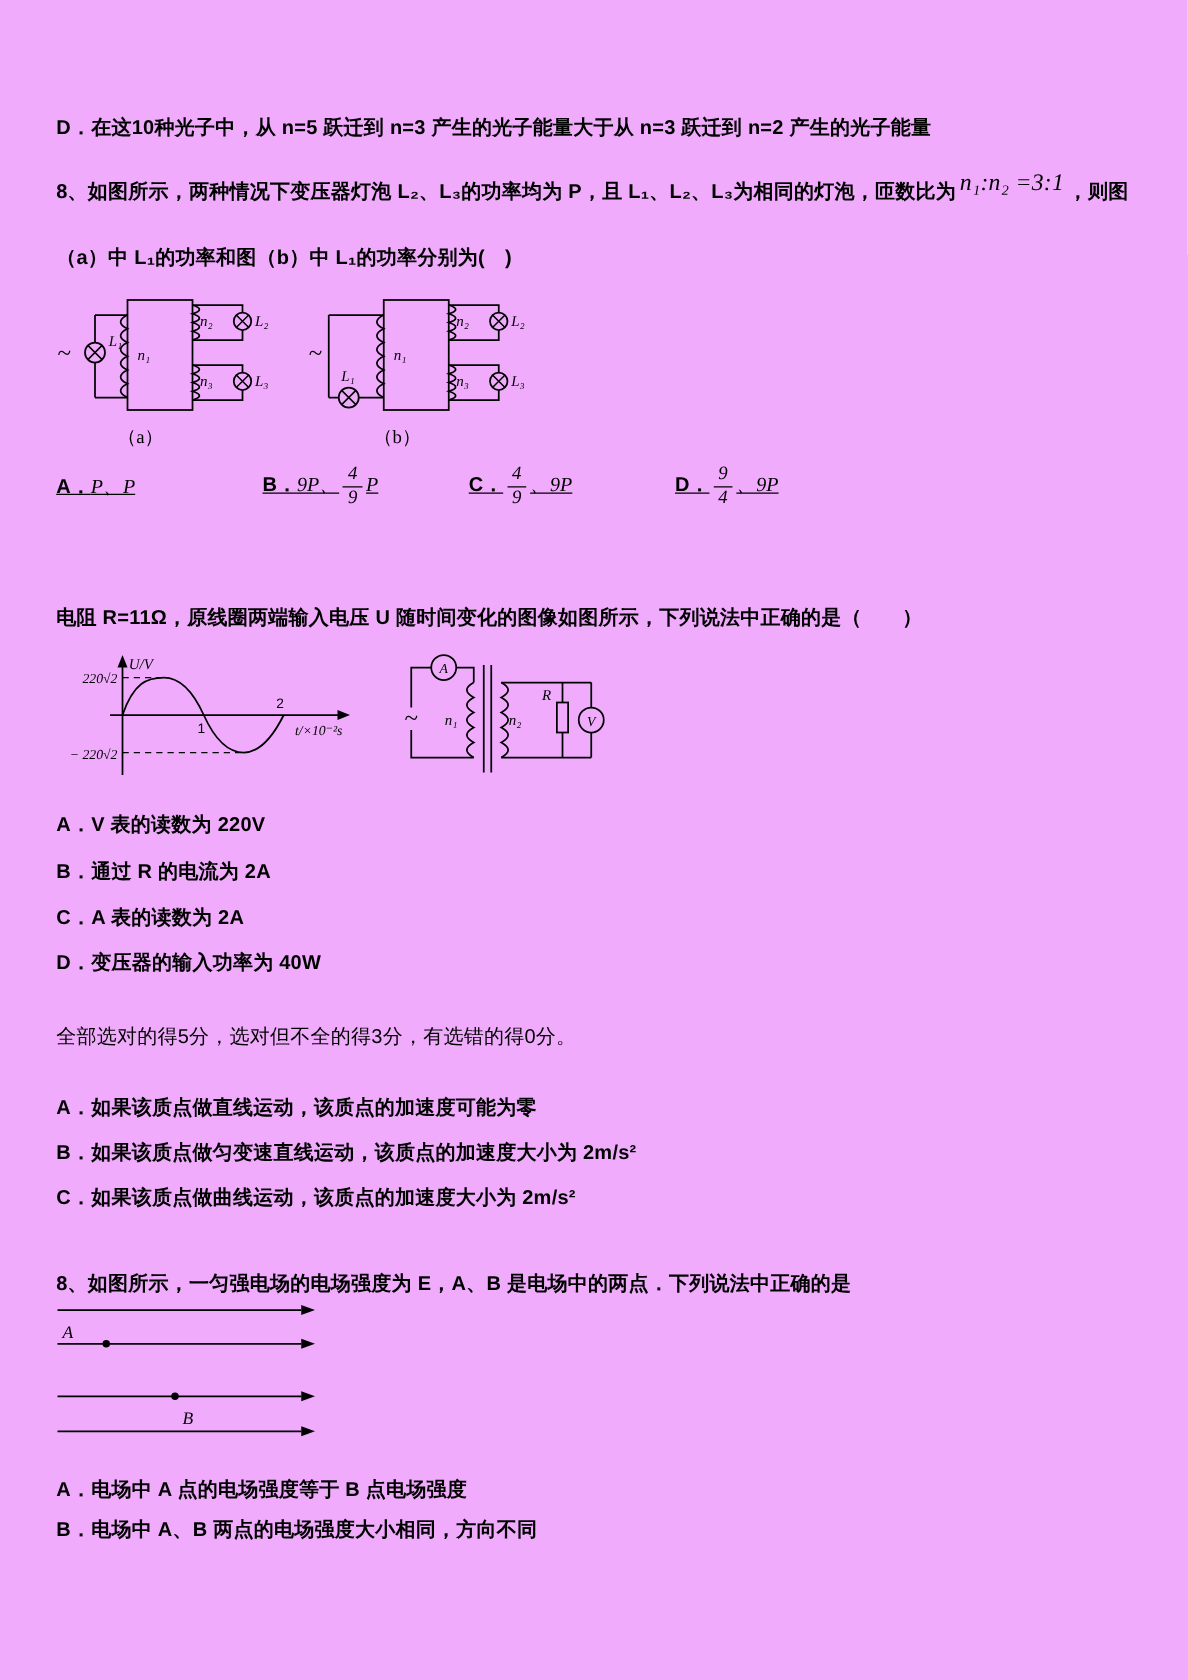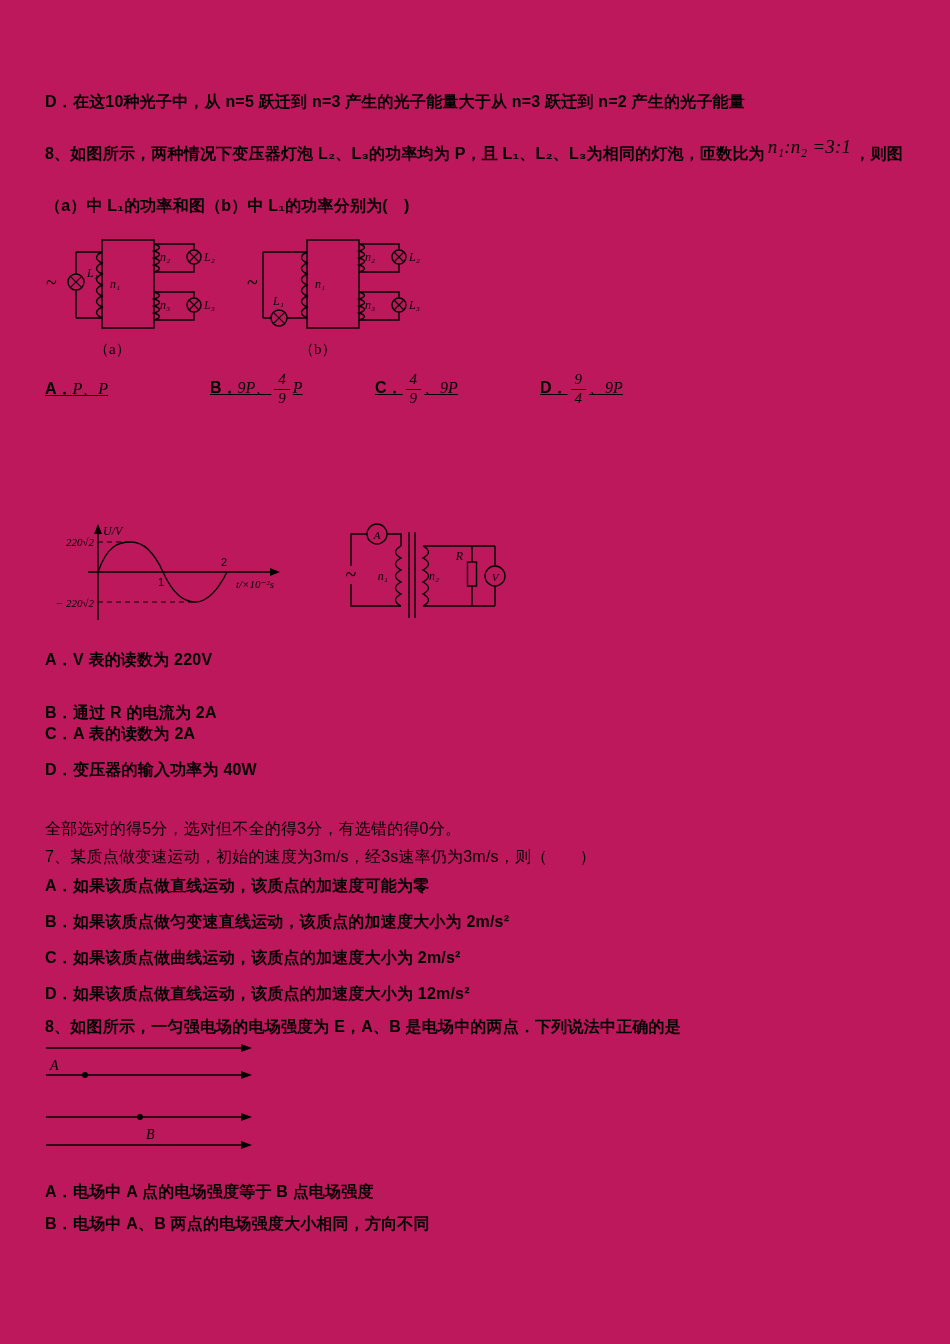--- a/index.html
+++ b/index.html
@@ -1,20 +1,20 @@
 <!DOCTYPE html>
 <html><head>
 <meta charset="utf-8">
 <style>
   html,body{margin:0;padding:0;background:#e8e8e8;}
   .page{
     position:relative;
     width:950px;height:1344px;
     margin:0 auto;
-    background:#be185d;
+    background:#f0abfc;
     font-family:"Liberation Sans","DejaVu Sans",sans-serif;
     color:#000;
     overflow:hidden;
   }
   .t{
     position:absolute;
     white-space:nowrap;
     font-size:16px;
     font-weight:700;
     letter-spacing:0.2px;
@@ -141,22 +141,23 @@
     <span class="opt"><span>C．</span><span class="math" style="font-size:16px;"></span><span class="frac">
           <span class="num">4</span>
           <span class="den">9</span>
         </span><span class="math" style="font-size:16px;">、9P</span></span>
     <span class="opt"><span>D．</span><span class="math" style="font-size:16px;"></span><span class="frac">
           <span class="num">9</span>
           <span class="den">4</span>
         </span><span class="math" style="font-size:16px;">、9P</span></span>
   </div>
 
-
-  <div class="figrow" style="top:518px;left:38px;gap:22px;text-decoration:underline;">
+  <div class="t" style="top:484px;left:45px;">电阻 R=11Ω，原线圈两端输入电压 U 随时间变化的图像如图所示，下列说法中正确的是（　　）</div>
+
+  <div class="figrow" style="top:518px;left:38px;text-decoration:underline;">
     <svg width="275" height="112" viewBox="0 0 275 112">
       <path class="wire" d="M60,102 L60,10"></path>
       <polygon class="solidfill" points="56,16 60,6 64,16"></polygon>
       <path class="wire" d="M50,54 L234,54"></path>
       <polygon class="solidfill" points="232,50 242,54 232,58"></polygon>
       <path class="dash" d="M60,24 H93"></path>
       <path class="dash" d="M60,84 H157"></path>
       <path class="wire" d="M60,54 C69,28 80,24 93,24 C106,24 116,34 125,54 C134,74 144,84 157,84 C170,84 180,72 189,54"></path>
       <text x="65" y="17">U/V</text>
       <text x="56" y="28" text-anchor="end" style="font-size:11px;">220√2</text>
@@ -182,31 +183,29 @@
       <rect class="wire" x="132.5" y="44" width="9" height="24"></rect>
       <text x="128" y="42" text-anchor="end">R</text>
       <g>
         <circle class="wire" cx="160" cy="58" r="10"></circle>
         <text x="160" y="62.5" text-anchor="middle" style="font-size:11px;">V</text>
       </g>
     </svg>
   </div>
 
   <div class="t" style="top:650px;left:45px;">A．V 表的读数为 220V</div>
-  <div class="t" style="top:687px;left:45px;margin-top:16px;">B．通过 R 的电流为 2A</div>
+  <div class="t" style="top:687px;left:45px;">B．通过 R 的电流为 2A</div>
   <div class="t" style="top:724px;left:45px;">C．A 表的读数为 2A</div>
   <div class="t" style="top:760px;left:45px;">D．变压器的输入功率为 40W</div>
 
   <div class="t" style="top:819px;left:45px;font-weight:400;">全部选对的得5分，选对但不全的得3分，有选错的得0分。</div>
 
-  <div class="t" style="top:847px;left:45px;font-weight:400;">7、某质点做变速运动，初始的速度为3m/s，经3s速率仍为3m/s，则（　　）</div>
   <div class="t" style="top:876px;left:45px;">A．如果该质点做直线运动，该质点的加速度可能为零</div>
   <div class="t" style="top:912px;left:45px;">B．如果该质点做匀变速直线运动，该质点的加速度大小为 2m/s²</div>
   <div class="t" style="top:948px;left:45px;">C．如果该质点做曲线运动，该质点的加速度大小为 2m/s²</div>
-  <div class="t" style="top:984px;left:45px;">D．如果该质点做直线运动，该质点的加速度大小为 12m/s²</div>
 
   <div class="t" style="top:1017px;left:45px;">8、如图所示，一匀强电场的电场强度为 E，A、B 是电场中的两点．下列说法中正确的是</div>
 
   <div class="figrow" style="top:1038px;left:40px;">
     <svg width="235" height="120" viewBox="0 0 235 120">
       <path class="wire" d="M6,10 H201"></path>
       <polygon class="solidfill" points="201,6 212,10 201,14"></polygon>
       <path class="wire" d="M6,37 H201"></path>
       <polygon class="solidfill" points="201,33 212,37 201,41"></polygon>
       <path class="wire" d="M6,79 H201"></path>

